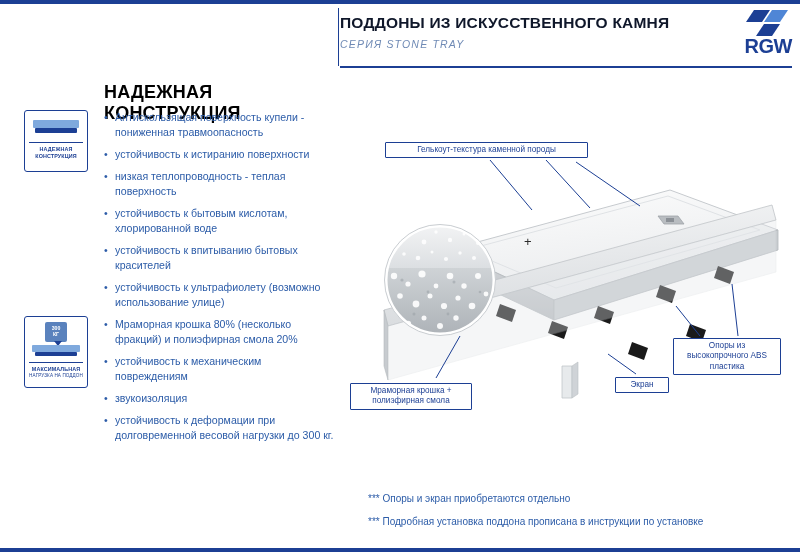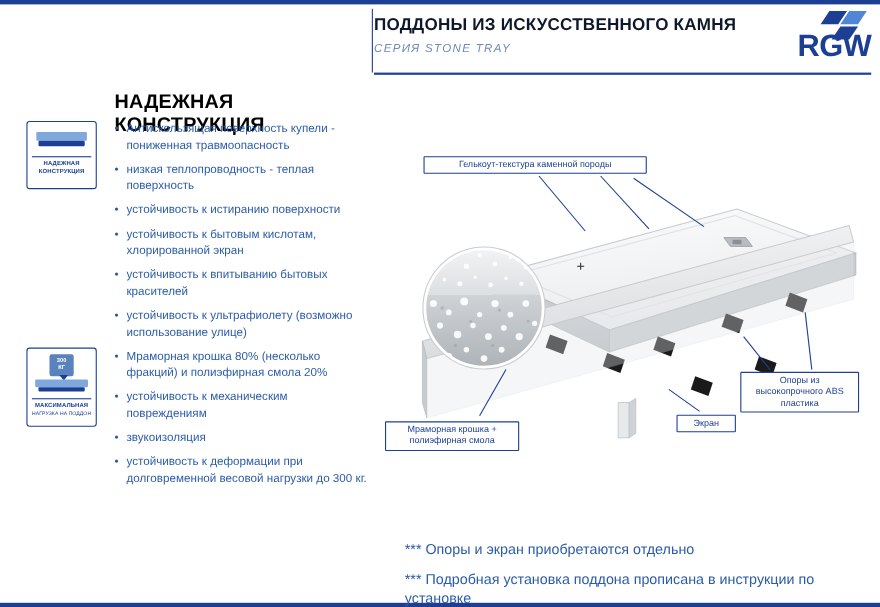--- a/index.html
+++ b/index.html
@@ -33,21 +33,21 @@
   }
   .header-rule {
     position: absolute; left: 340px; top: 66px; width: 452px; height: 2px;
     background: #1c3f94;
   }
   
   .logo {
     position: absolute; right: 8px; top: 8px; width: 72px; height: 52px;
   }
   .logo-word {
-    font-size: 28px; font-weight: bold; color: #1c3f94;
+    font-size: 20px; font-weight: bold; color: #1c3f94;
     letter-spacing: -0.5px; line-height: 1; position: absolute;
     bottom: 4px; right: 0;
   }
   
   .left-title {
     position: absolute; left: 104px; top: 82px; width: 250px;
     font-size: 18px; font-weight: bold; color: #000000;
     letter-spacing: 0.2px;
   }
   .bullets { position: absolute; width: 232px; }
@@ -127,21 +127,21 @@
   }
   .c-gelcoat { left: 45px; top: 62px; width: 203px; }
   .c-marble  { left: 10px; top: 303px; width: 122px; }
   .c-screen  { left: 275px; top: 297px; width: 54px; }
   .c-support { left: 333px; top: 258px; width: 108px; text-align: center; }
   
   .footnotes {
     position: absolute; left: 368px; top: 492px; width: 420px;
   }
   .footnote {
-    font-size: 13px; color: #2c5ca8; margin-bottom: 10px; line-height: 1.3;
+    font-size: 10px; color: #2c5ca8; margin-bottom: 10px; line-height: 1.3;
   }
 </style>
 </head>
 <body>
 
 <div class="page-border-top"></div>
 <div class="page-border-bottom"></div>
 
 <div class="header">
   <div class="header-title">ПОДДОНЫ ИЗ ИСКУССТВЕННОГО КАМНЯ</div>
@@ -181,23 +181,23 @@
     <div class="weight-bar"></div>
     <div class="weight-base"></div>
   </div>
   <div class="badge-sep"></div>
   <div class="badge-caption">МАКСИМАЛЬНАЯ</div>
   <div class="badge-caption small">НАГРУЗКА НА ПОДДОН</div>
 </div>
 
 <div class="bullets block1">
   <div class="bullet">Антискользящая поверхность купели - пониженная травмоопасность</div>
+  <div class="bullet">устойчивость к истиранию поверхности</div>
   <div class="bullet">низкая теплопроводность - теплая поверхность</div>
-  <div class="bullet">устойчивость к истиранию поверхности</div>
-  <div class="bullet">устойчивость к бытовым кислотам, хлорированной экран</div>
+  <div class="bullet">устойчивость к бытовым кислотам, хлорированной воде</div>
   <div class="bullet">устойчивость к впитыванию бытовых красителей</div>
   <div class="bullet">устойчивость к ультрафиолету (возможно использование улице)</div>
 </div>
 
 <div class="bullets block2">
   <div class="bullet">Мраморная крошка 80% (несколько фракций) и полиэфирная смола 20%</div>
   <div class="bullet">устойчивость к механическим повреждениям</div>
   <div class="bullet">звукоизоляция</div>
   <div class="bullet">устойчивость к деформации при долговременной весовой нагрузки до 300 кг.</div>
 </div>

